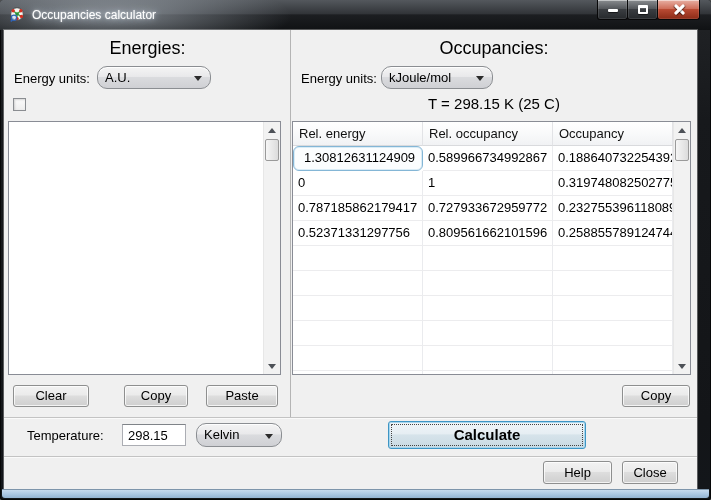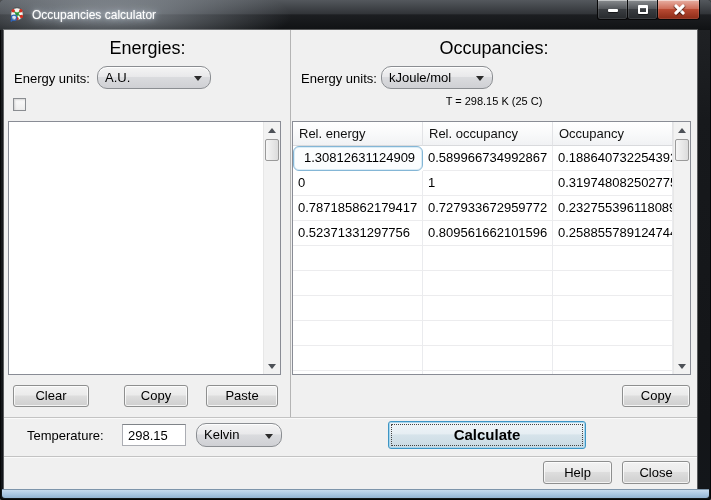--- a/index.html
+++ b/index.html
@@ -58,21 +58,21 @@
     position:absolute; left:2px; right:2px; bottom:2px; height:9px;
     background:linear-gradient(180deg,#c6daee 0%,#a9c6e2 55%,#93b3d2 100%);
     border-top:1px solid #7d95ab; border-radius:0 0 3px 3px;
   }
 
   .v-divider { position:absolute; left:286px; top:0; width:1px; height:387px; background:#b4b4b4; }
   .hsep { position:absolute; left:0; right:0; height:1px; background:#c3c3c3; box-shadow:0 1px 0 #fafafa; }
 
   .panel-heading { position:absolute; font-size:18px; text-align:center; white-space:nowrap; }
   .label13 { position:absolute; font-size:13px; white-space:nowrap; }
-  .t-display { position:absolute; font-size:11px; text-align:center; white-space:nowrap; }
+  .t-display { position:absolute; font-size:15px; text-align:center; white-space:nowrap; }
 
   
   .combo {
     position:absolute; height:23px;
     border:1px solid #8b8e92; border-radius:10px;
     background:linear-gradient(180deg,#f4f4f4 0%,#e9e9eb 45%,#dadbde 50%,#cfd0d4 100%);
     box-shadow:inset 0 1px 0 rgba(255,255,255,.85);
     font-size:13px; line-height:21px; padding-left:7px; cursor:default;
   }
   .combo-arrow {
@@ -298,18 +298,18 @@
     <input class="textbox" style="left: 118px; top: 394px; width: 64px;" value="298.15">
     <div class="combo" style="left:192px; top:393px; width:86px; height:24px; line-height:22px;">
       <span>Kelvin</span>
       <span class="combo-arrow" style="top:10px;"></span>
     </div>
     <button class="btn btn-default" style="left:384px; top:391px; width:198px;">Calculate</button>
 
     <div class="hsep" style="top:426px;"></div>
 
     <button class="btn" style="left:539px; top:431px; width:69px; height:23px; line-height:21px;">Help</button>
-    <button class="btn" style="left:618px; top:431px; width:68px; height:23px; line-height:21px;">Close</button>
+    <button class="btn" style="left:618px; top:431px; width:56px; height:23px; line-height:21px;">Close</button>
 
   </div>
 
   <div class="bottom-edge"></div>
 </div>
 
 </body></html>

